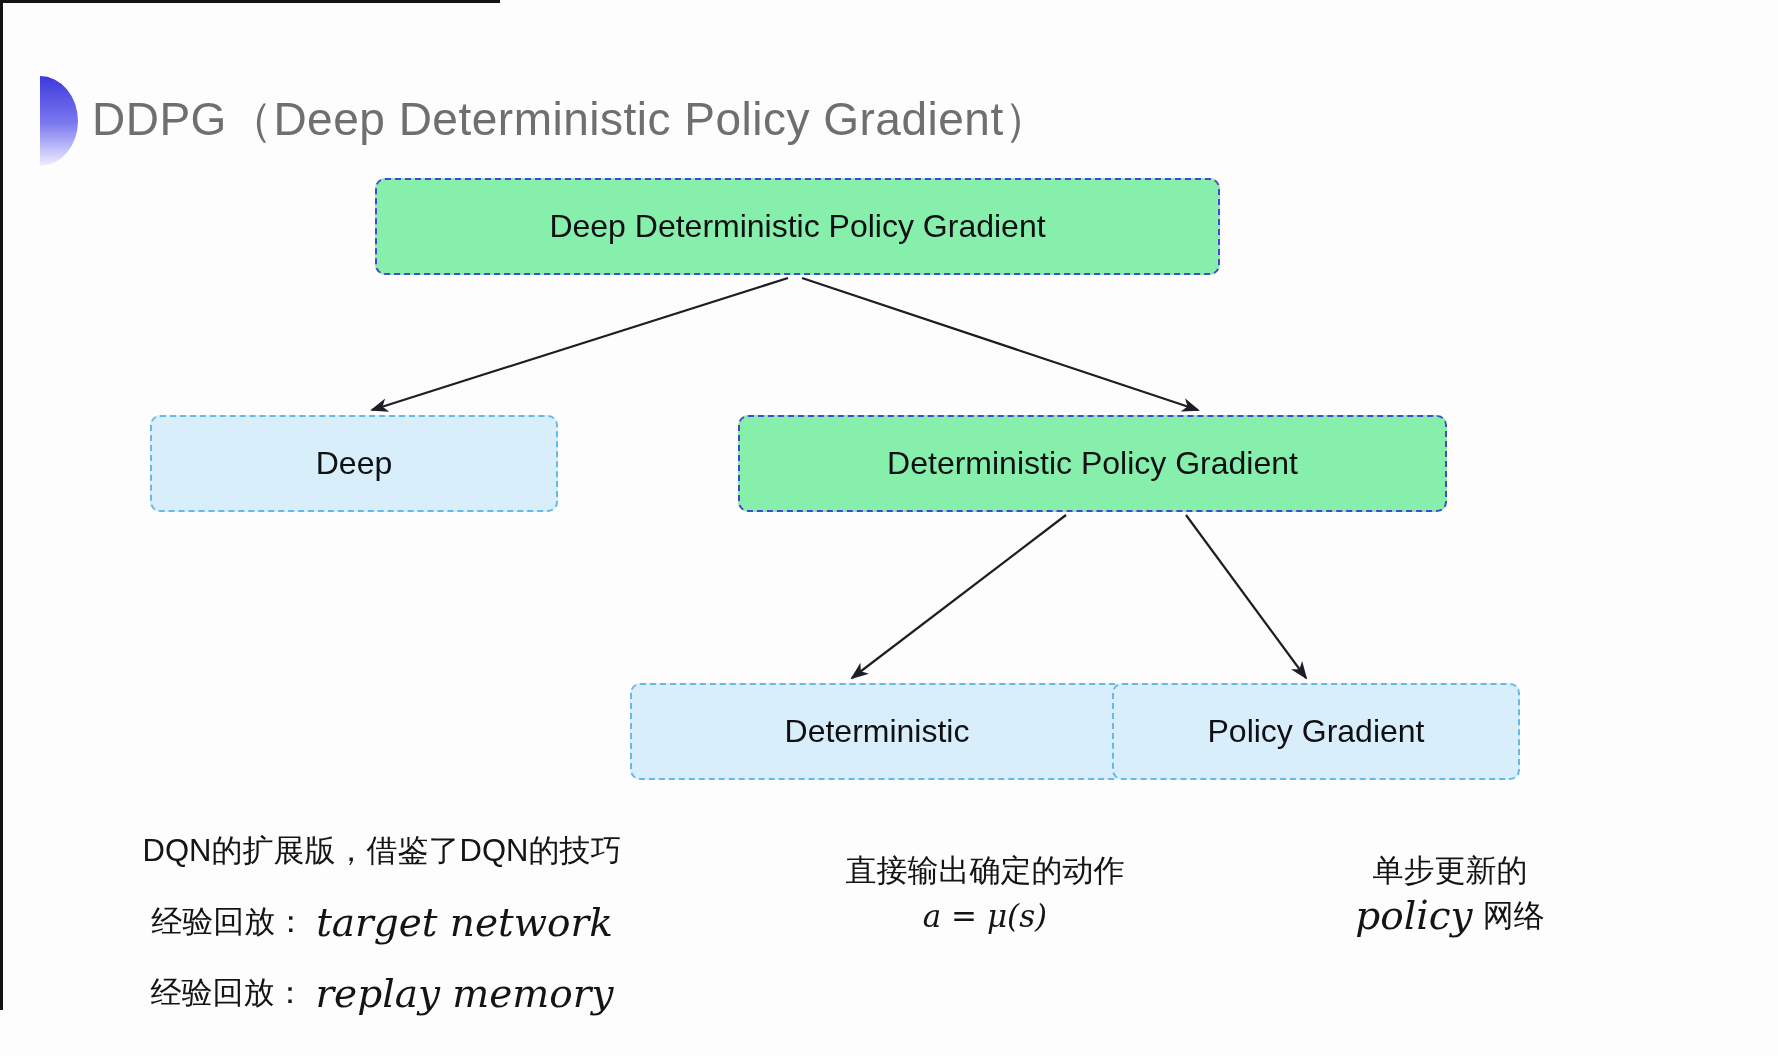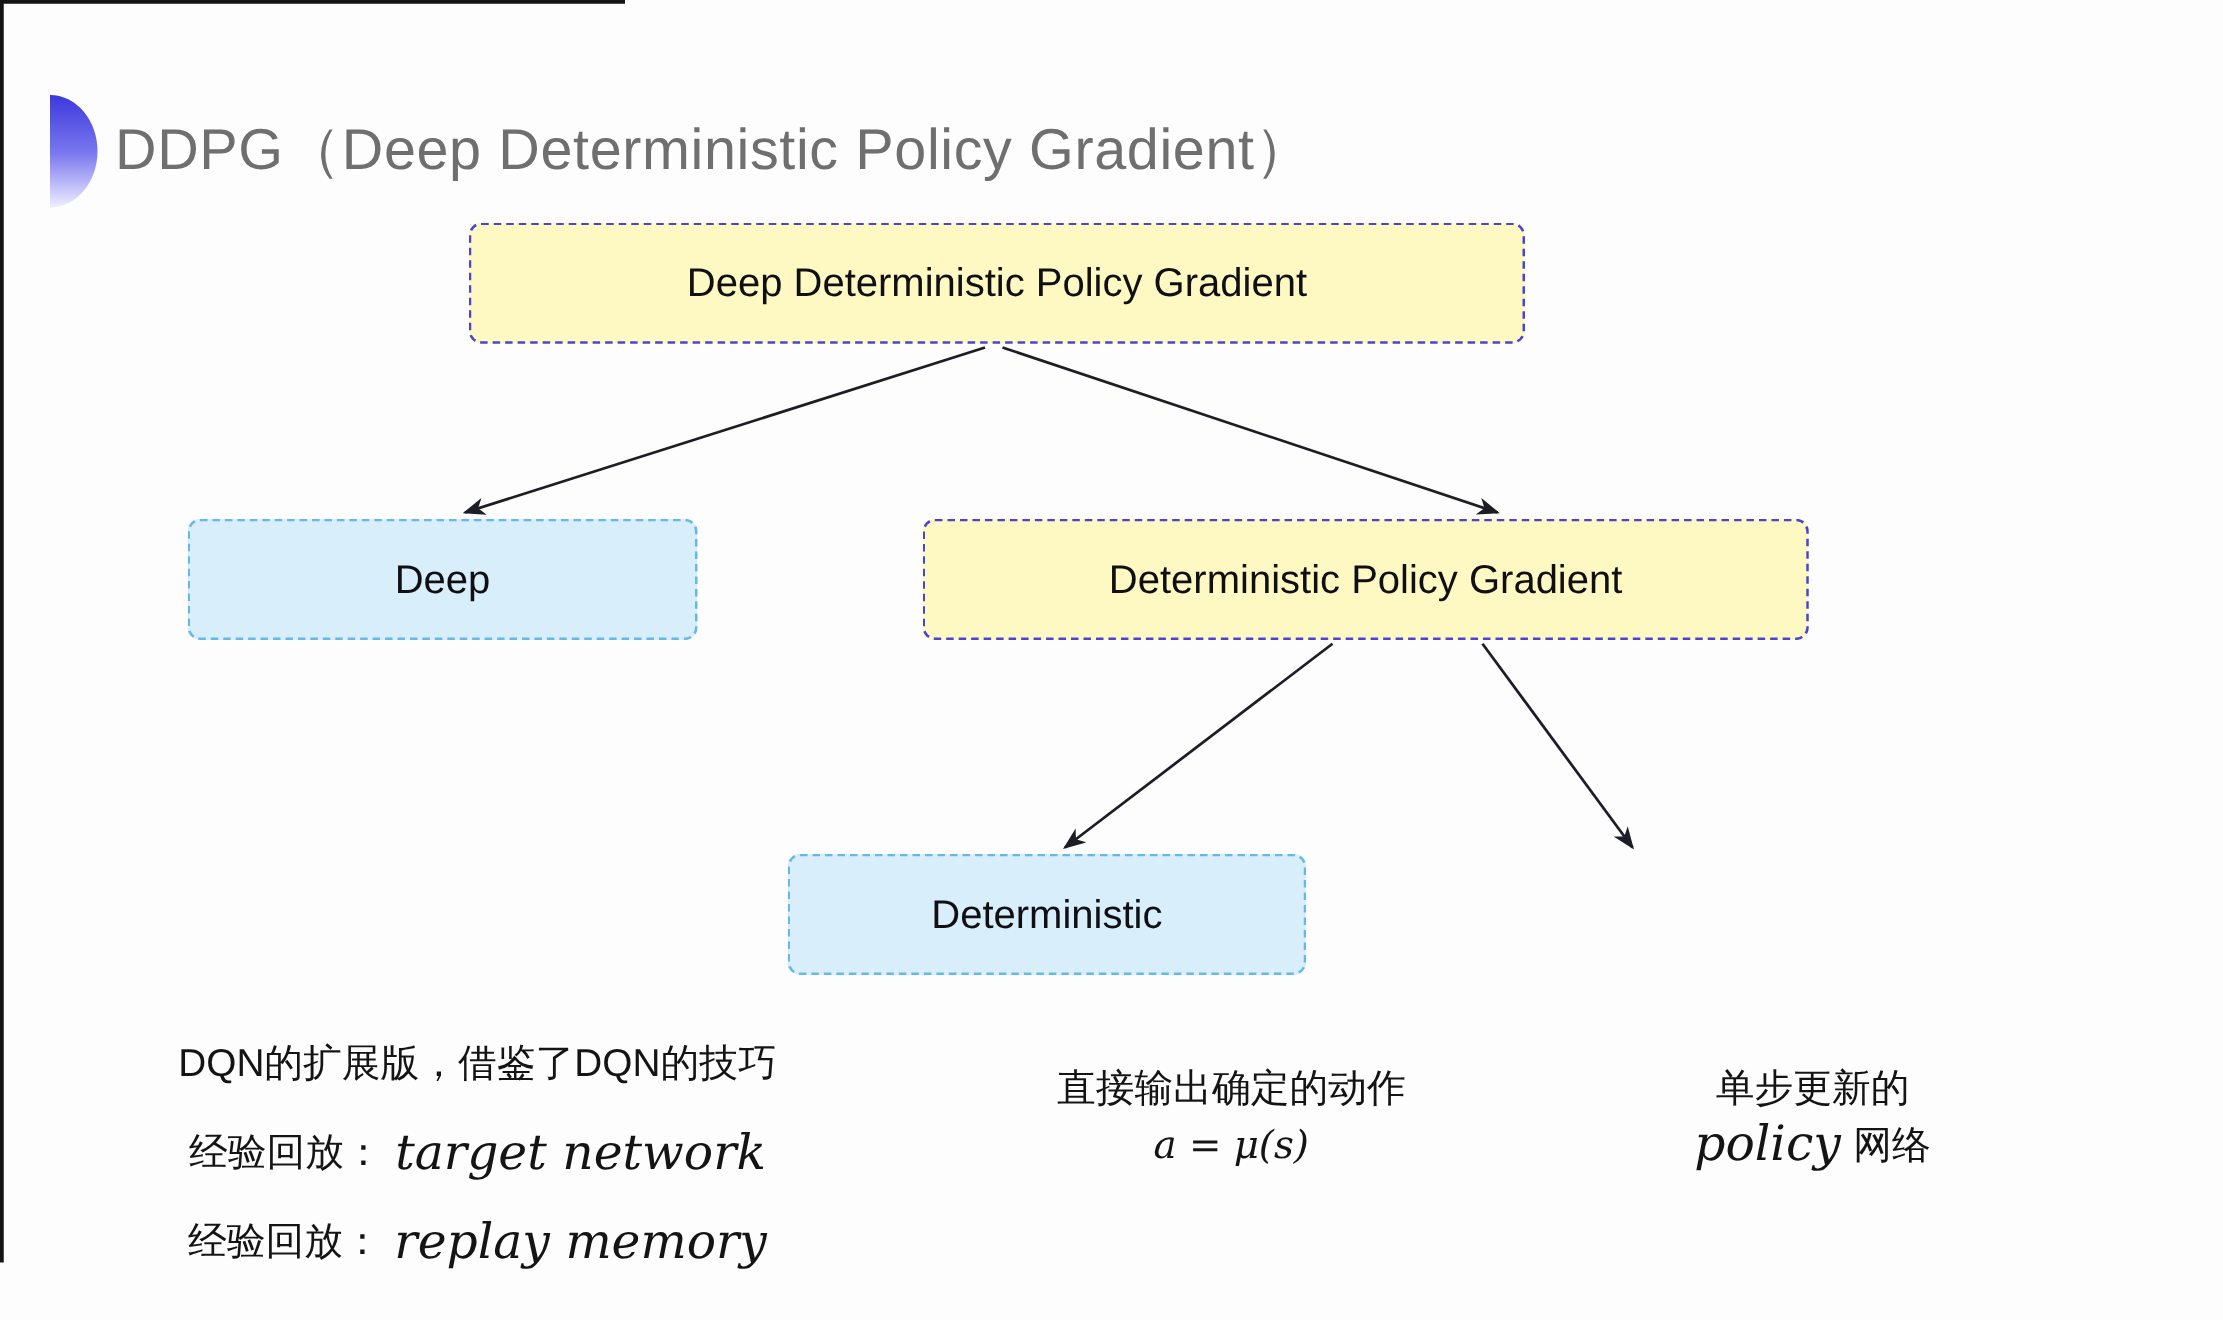--- a/index.html
+++ b/index.html
@@ -22,26 +22,26 @@
     font-size:46px;line-height:54px;font-weight:400;color:#6f6f6f;letter-spacing:0.5px;
     white-space:nowrap;
   }
 
   
   .node{
     position:absolute;display:flex;align-items:center;justify-content:center;
     border:2px dashed;border-radius:10px;font-size:32px;color:#101014;
     text-align:center;box-sizing:border-box;
   }
-  .node.purple{background:#fef9c3;border-color:#4945d2;}
+  .node.purple{background:#86efac;border-color:#4945d2;}
   .node.cyan{background:#d8eefa;border-color:#66b9e6;}
   .node-root{left:375px;top:178px;width:845px;height:97px;}
   .node-deep{left:150px;top:415px;width:408px;height:97px;}
   .node-dpg{left:738px;top:415px;width:709px;height:97px;align-items:center;}
-  .node-det{left:630px;top:683px;width:415px;height:97px;}
+  .node-det{left:630px;top:683px;width:494px;height:97px;}
   .node-pg{left:1112px;top:683px;width:408px;height:97px;}
 
   .edges-svg{position:absolute;left:0;top:0;width:1778px;height:1056px;pointer-events:none;}
 
   
   .ann{position:absolute;display:flex;flex-direction:column;align-items:center;}
   .ann-left{left:52px;top:822px;width:660px;gap:13px;}
   .ann-left .ann-line{height:58px;display:flex;align-items:center;}
   .ann-mid{left:735px;top:848px;width:500px;}
   .ann-right{left:1200px;top:848px;width:500px;}
@@ -85,20 +85,23 @@
   </div>
   <div class="node cyan node-deep">
     <span>Deep</span>
   </div>
   <div class="node purple node-dpg">
     <span>Deterministic Policy Gradient</span>
   </div>
   <div class="node cyan node-det">
     <span>Deterministic</span>
   </div>
+  <div class="node cyan node-pg">
+    <span>Policy Gradient</span>
+  </div>
 
   <div class="ann ann-left">
     <div class="ann-line">
       <span class="zh">DQN的扩展版，借鉴了DQN的技巧</span>
     </div>
     <div class="ann-line">
       <span class="zh">经验回放：</span>
       <span class="term">target network</span>
     </div>
     <div class="ann-line">

